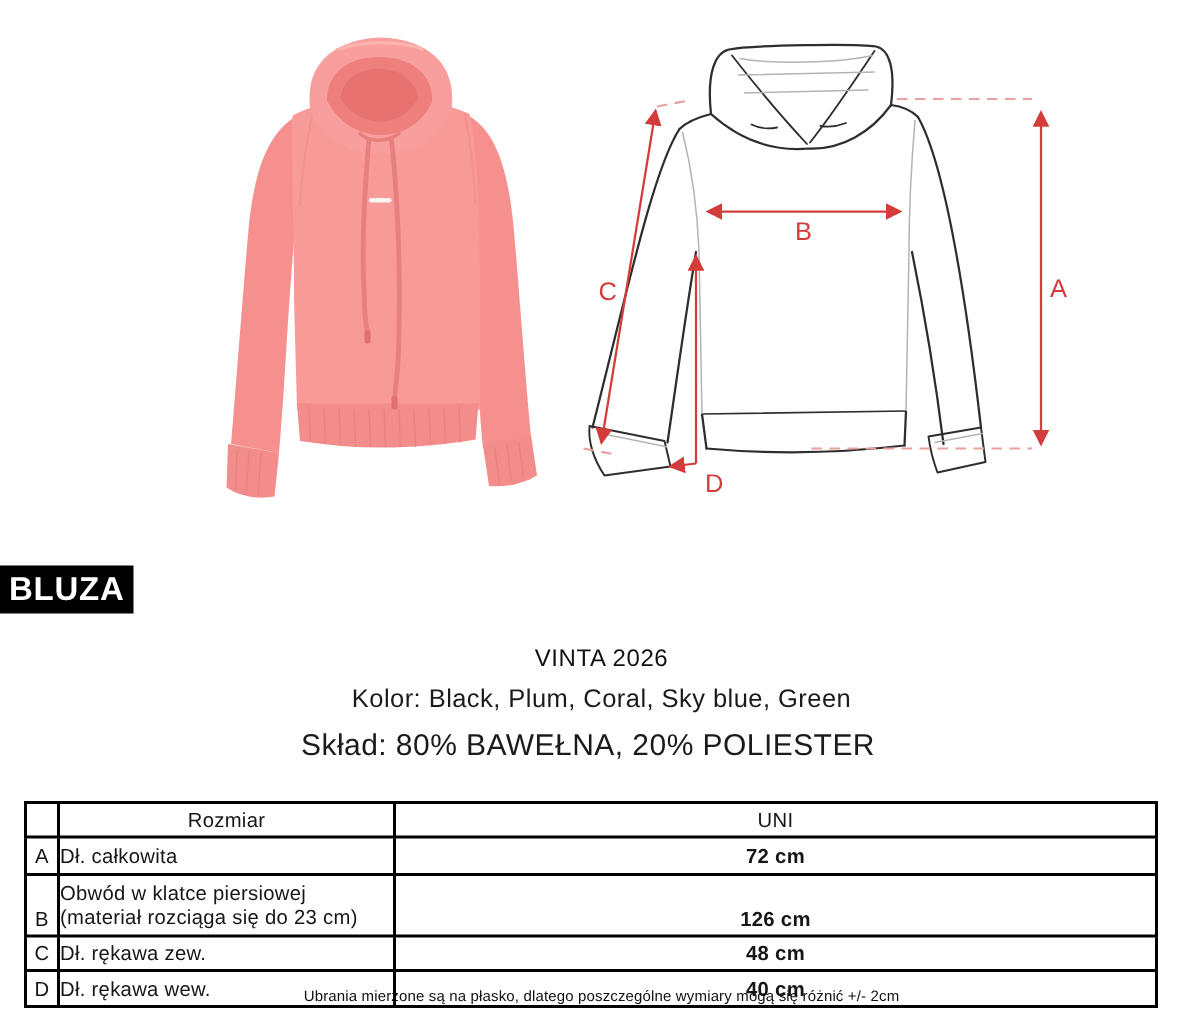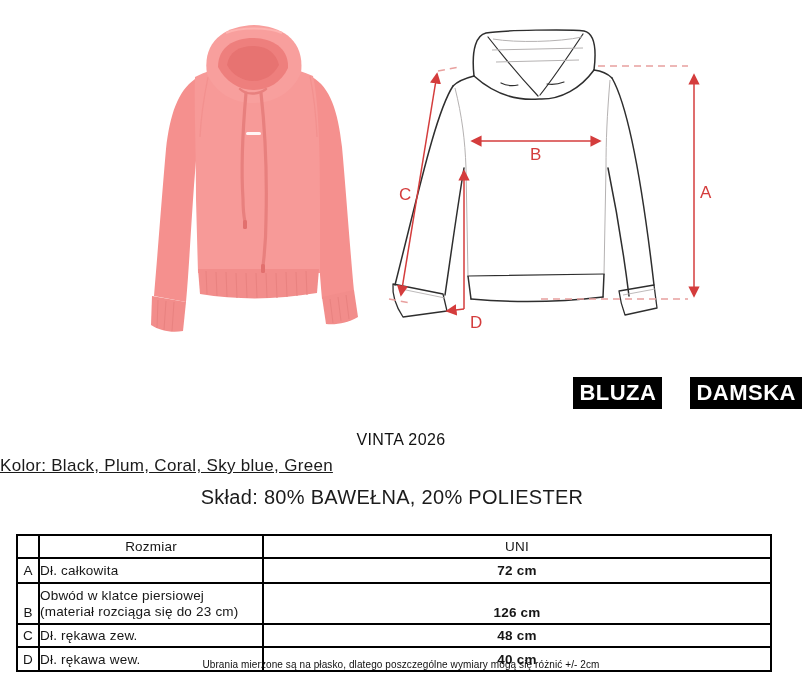--- a/index.html
+++ b/index.html
@@ -4,33 +4,33 @@
 <style>
   html,body{margin:0;padding:0;background:#ffffff;}
   .page{
     position:relative;width:802px;height:677px;background:#ffffff;overflow:hidden;
     font-family:"Liberation Sans",sans-serif;color:#1b1b1b;
   }
   .photo-wrap{position:absolute;left:140px;top:18px;width:245px;height:322px;}
   .diagram-wrap{position:absolute;left:388px;top:8px;width:336px;height:336px;}
   .title-row{
     position:absolute;top:377px;left:0;right:0;
-    display:flex;justify-content:flex-end;gap:28px;
+    display:flex;justify-content:space-between;gap:16px;
   }
   .title-word{
     background:#000;color:#fff;font-weight:700;font-size:22px;line-height:26px;
     padding:3px 6px;letter-spacing:0.5px;
   }
   .model-line{
     position:absolute;top:431px;left:0;right:0;text-align:center;
     font-size:16px;font-weight:400;letter-spacing:0.4px;color:#111;
   }
   .colors-line{
-    position:absolute;top:456px;left:0;right:0;
-    font-size:17px;letter-spacing:0.3px;color:#1b1b1b;text-decoration:underline;
+    position:absolute;top:456px;left:0;right:0;text-align:center;
+    font-size:17px;letter-spacing:0.3px;color:#1b1b1b;
   }
   .composition-line{
     position:absolute;top:486px;left:0;right:18px;text-align:center;
     font-size:20px;letter-spacing:0.3px;color:#1b1b1b;
   }
   table.size-table{
     position:absolute;top:534px;left:16px;width:756px;
     border-collapse:collapse;table-layout:fixed;
   }
   table.size-table td{
@@ -159,21 +159,20 @@
         <text x="309" y="190">A</text>
         <text x="139" y="152">B</text>
         <text x="8" y="192">C</text>
         <text x="79" y="320">D</text>
       </g>
     </svg>
   </div>
 
   <div class="title-row">
     <span class="title-word">BLUZA</span>
-    <span class="title-word">DAMSKA</span>
   </div>
 
   <div class="model-line">VINTA 2026</div>
   <div class="colors-line">Kolor: Black, Plum, Coral, Sky blue, Green</div>
   <div class="composition-line">Skład: 80% BAWEŁNA, 20% POLIESTER</div>
 
   <table class="size-table">
     <colgroup>
         <col style="width:22px">
         <col style="width:224px">

